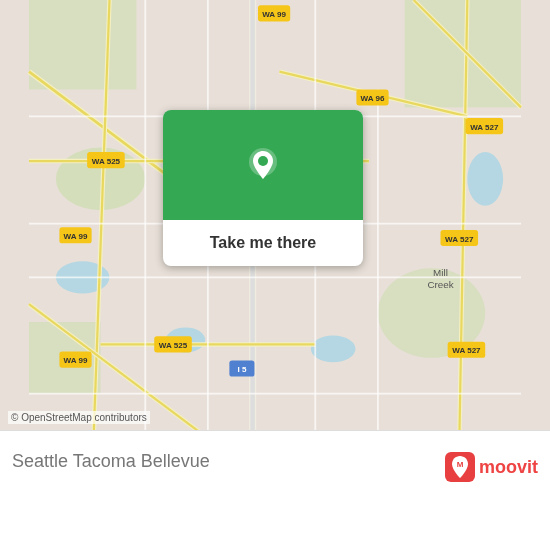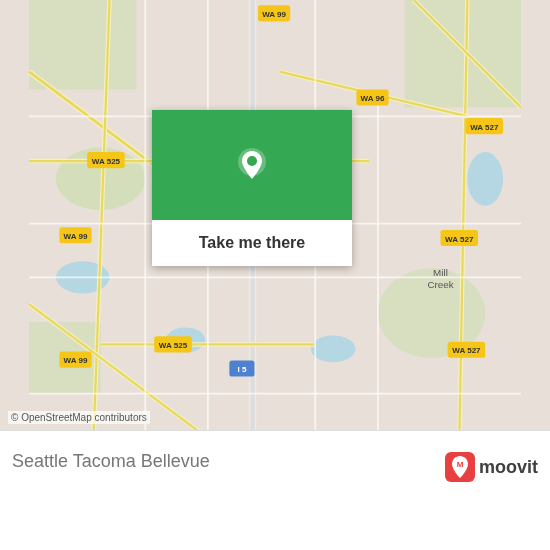--- a/index.html
+++ b/index.html
@@ -77,24 +77,24 @@
       background: rgba(255,255,255,0.7);
       padding: 1px 3px;
       z-index: 5;
       margin-top: 36px;
     }
 
     
     #take-me-there-card {
       position: absolute;
       top: 110px;
-      left: 152px;
+      left: 163px;
       width: 200px;
       background: white;
-      border-radius: 0;
+      border-radius: 8px;
       overflow: hidden;
       box-shadow: 0 2px 8px rgba(0,0,0,0.3);
       z-index: 20;
       cursor: pointer;
     }
 
     #card-green-top {
       background: #34a853;
       height: 110px;
       display: flex;
@@ -229,17 +229,17 @@
       <div id="location-subtitle">Seattle Tacoma Bellevue</div>
     </div>
 
     <div id="moovit-logo">
 
       <svg width="30" height="30" viewBox="0 0 30 30" xmlns="http://www.w3.org/2000/svg">
         <rect width="30" height="30" rx="6" fill="#e84040"></rect>
         <path d="M15 4 C10.58 4 7 7.58 7 12 C7 18 15 26 15 26 C15 26 23 18 23 12 C23 7.58 19.42 4 15 4 Z" fill="white"></path>
         <text x="15" y="15" font-family="Arial" font-size="8" fill="#e84040" text-anchor="middle" font-weight="bold">M</text>
       </svg>
-      <span style="font-size:18px;font-weight:bold;color:#404040;">moovit</span>
+      <span style="font-size:18px;font-weight:bold;color:#ef4444;">moovit</span>
     </div>
   </div>
 
 </div>
 
 </body></html>

